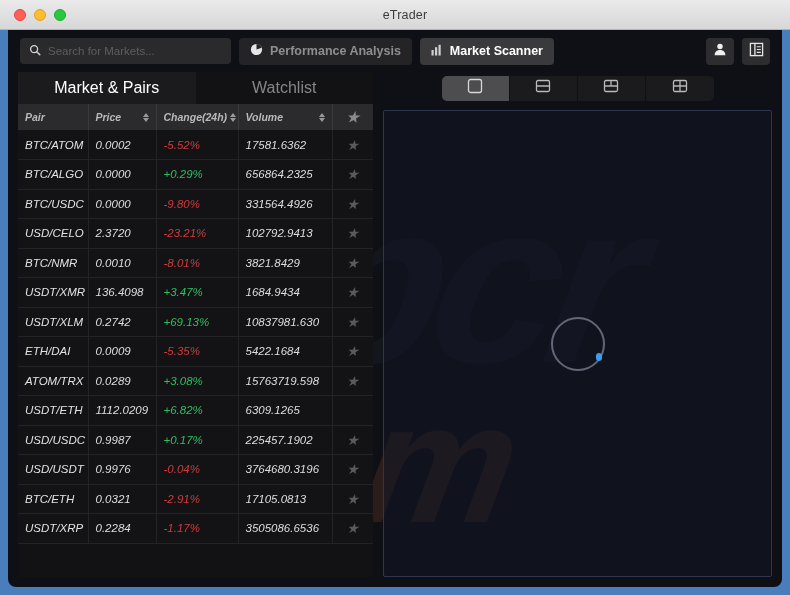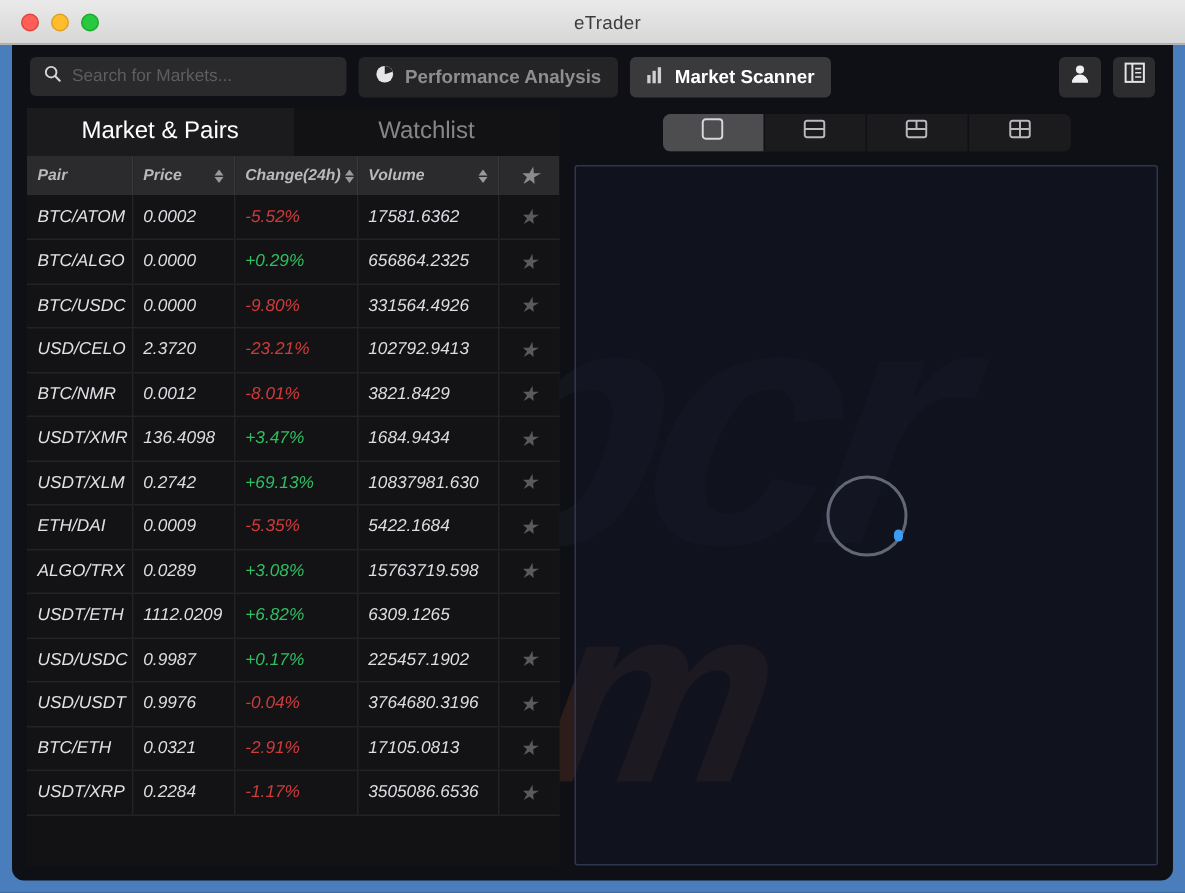--- a/index.html
+++ b/index.html
@@ -316,21 +316,21 @@
                 </tr>
                 <tr>
                   <td>USD/CELO</td>
                   <td class="num">2.3720</td>
                   <td class="down">-23.21%</td>
                   <td class="num">102792.9413</td>
                   <td class="star"><span class="star-glyph">★</span></td>
                 </tr>
                 <tr>
                   <td>BTC/NMR</td>
-                  <td class="num">0.0012</td>
+                  <td class="num">0.0010</td>
                   <td class="down">-8.01%</td>
                   <td class="num">3821.8429</td>
                   <td class="star"><span class="star-glyph">★</span></td>
                 </tr>
                 <tr>
                   <td>USDT/XMR</td>
                   <td class="num">136.4098</td>
                   <td class="up">+3.47%</td>
                   <td class="num">1684.9434</td>
                   <td class="star"><span class="star-glyph">★</span></td>
@@ -343,21 +343,21 @@
                   <td class="star"><span class="star-glyph">★</span></td>
                 </tr>
                 <tr>
                   <td>ETH/DAI</td>
                   <td class="num">0.0009</td>
                   <td class="down">-5.35%</td>
                   <td class="num">5422.1684</td>
                   <td class="star"><span class="star-glyph">★</span></td>
                 </tr>
                 <tr>
-                  <td>ALGO/TRX</td>
+                  <td>ATOM/TRX</td>
                   <td class="num">0.0289</td>
                   <td class="up">+3.08%</td>
                   <td class="num">15763719.598</td>
                   <td class="star"><span class="star-glyph">★</span></td>
                 </tr>
                 <tr>
                   <td>USDT/ETH</td>
                   <td class="num">1112.0209</td>
                   <td class="up">+6.82%</td>
                   <td class="num">6309.1265</td>

